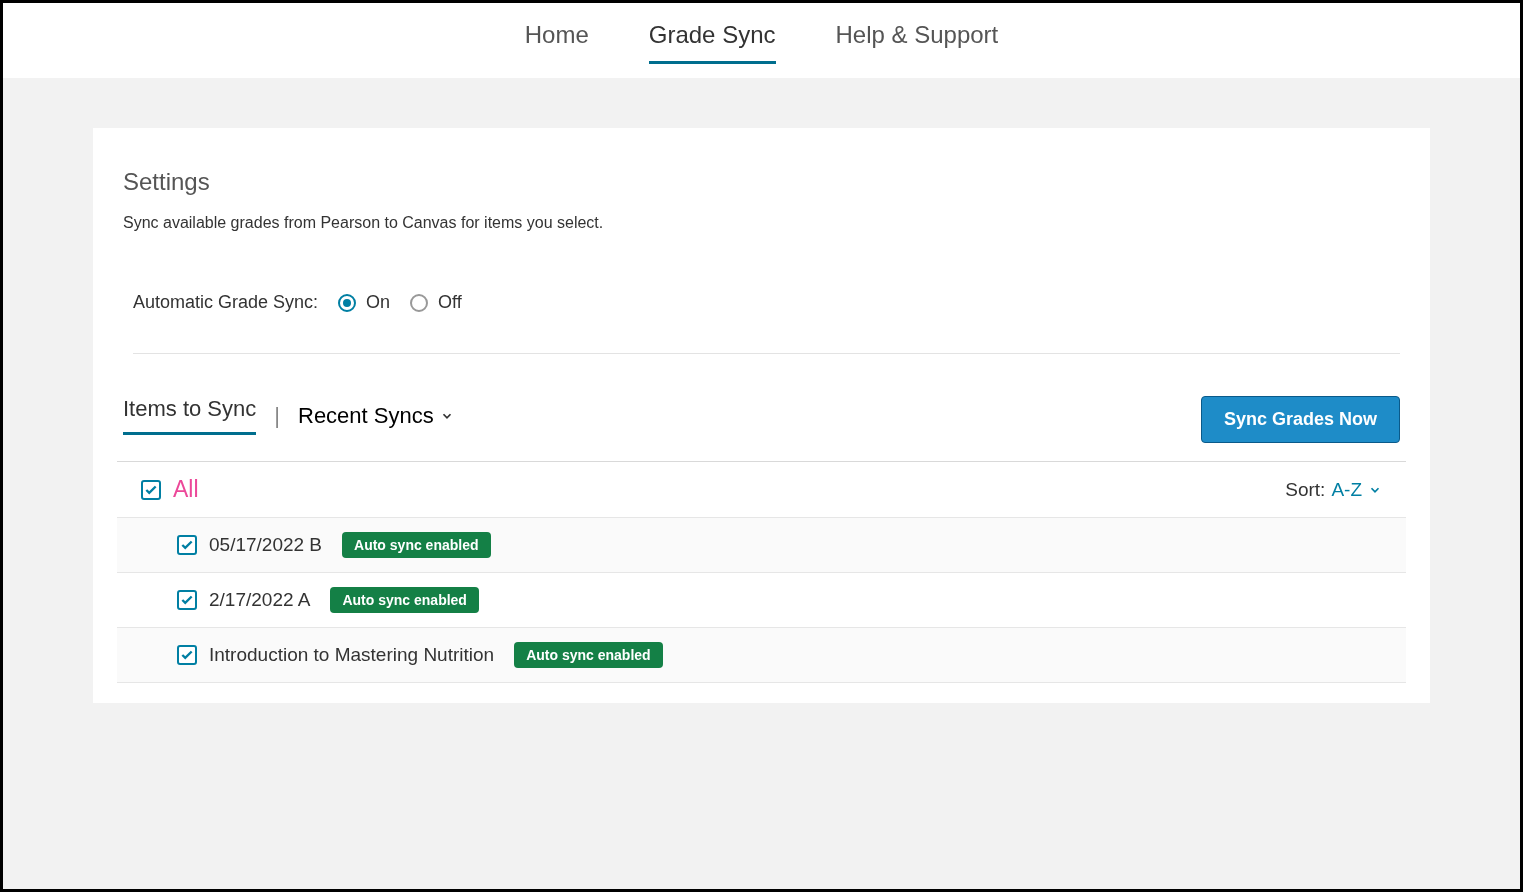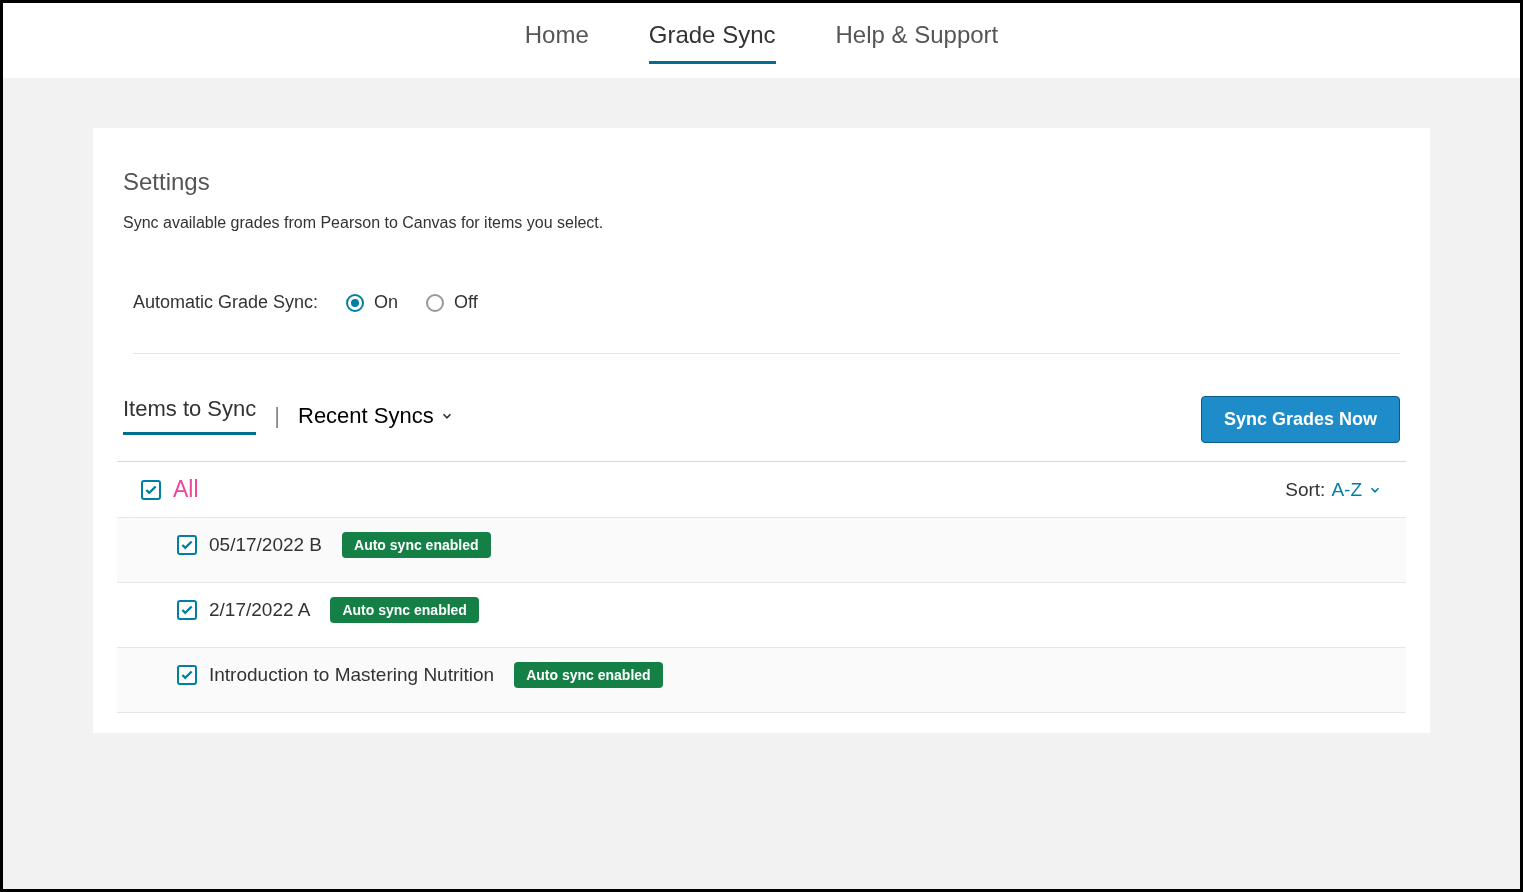--- a/index.html
+++ b/index.html
@@ -50,21 +50,21 @@
       margin-bottom: 18px;
     }
     .settings-desc {
       font-size: 16px;
       color: #333;
       margin-bottom: 60px;
     }
     .auto-sync-row {
       display: flex;
       align-items: center;
-      gap: 28px;
+      gap: 20px;
       font-size: 18px;
       color: #333;
       padding-bottom: 40px;
       border-bottom: 1px solid #e3e3e3;
       margin-left: 10px;
     }
     .radio-option {
       display: flex;
       align-items: center;
       gap: 10px;
@@ -176,21 +176,21 @@
     .sort-label {
       color: #333;
     }
     .sort-value {
       color: #007fa3;
     }
     .item-row {
       display: flex;
       align-items: center;
       gap: 12px;
-      padding: 14px 24px 24px 60px;
+      padding: 14px 24px 14px 60px;
       border-bottom: 1px solid #e6e6e6;
     }
     .item-row:nth-child(even) {
       background: #fafafa;
     }
     .item-label {
       font-size: 19px;
       color: #333;
     }
     .badge {

